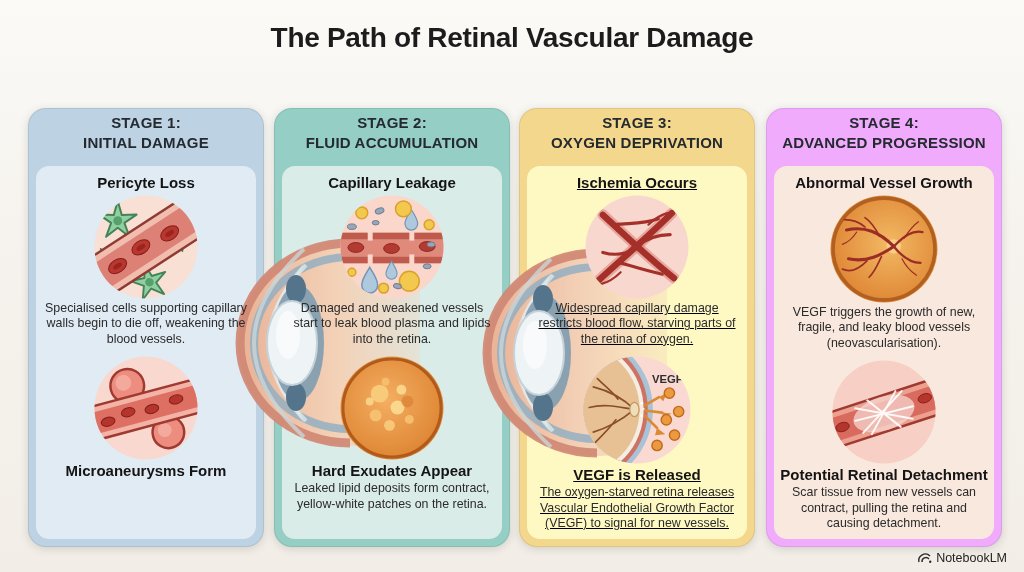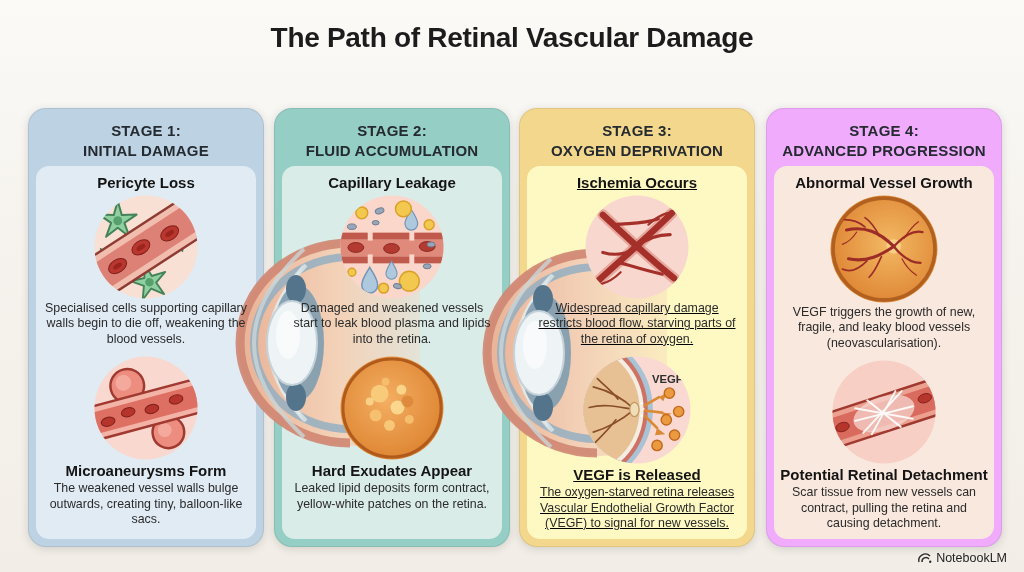--- a/index.html
+++ b/index.html
@@ -14,21 +14,21 @@
   }
   .stage{
     position:absolute;top:108px;width:234px;height:437px;border-radius:18px;
     box-shadow:0 2px 8px rgba(60,60,60,.18);border:1px solid rgba(0,0,0,.08);
   }
   .stage.s1{left:28px;background:#bdd2e3;}
   .stage.s2{left:274px;background:#94cec4;}
   .stage.s3{left:519px;background:#f3d78c;}
   .stage.s4{left:766px;background:#f0abfc;}
   .stage-header{
-    position:relative;z-index:3;padding-top:12px;text-align:center;
+    position:relative;z-index:3;padding-top:4px;text-align:center;
     font-weight:700;font-size:15px;line-height:1.3;color:#242a30;letter-spacing:.2px;
   }
   .stage-inner{
     position:absolute;left:7px;right:7px;top:57px;bottom:7px;border-radius:13px;
     padding:6px 6px;box-sizing:border-box;
   }
   .s1 .stage-inner{background:#e0ebf4;}
   .s2 .stage-inner{background:#daece8;}
   .s3 .stage-inner{background:#fef9c3;text-decoration:underline;}
   .s4 .stage-inner{background:#f9e8de;}
@@ -168,21 +168,20 @@
               <ellipse cx="12" cy="56" rx="7" ry="4.5"></ellipse>
               <ellipse cx="34" cy="52" rx="7" ry="4.5"></ellipse>
               <ellipse cx="58" cy="55" rx="7" ry="4.5"></ellipse>
               <ellipse cx="84" cy="52" rx="7" ry="4.5"></ellipse>
             </g>
           </g>
         </g>
       </svg>
     </div>
     <div class="sec-heading">Microaneurysms Form</div>
-    <div class="sec-desc">The weakened vessel walls bulge outwards, creating tiny, balloon-like sacs.</div>
   </div>
 </div>
 
 <div class="stage s2">
   <div class="stage-header">
     <div>STAGE 2:</div>
     <div>FLUID ACCUMULATION</div>
   </div>
   <div class="stage-inner">
     <div class="sec-heading">Capillary Leakage</div>

